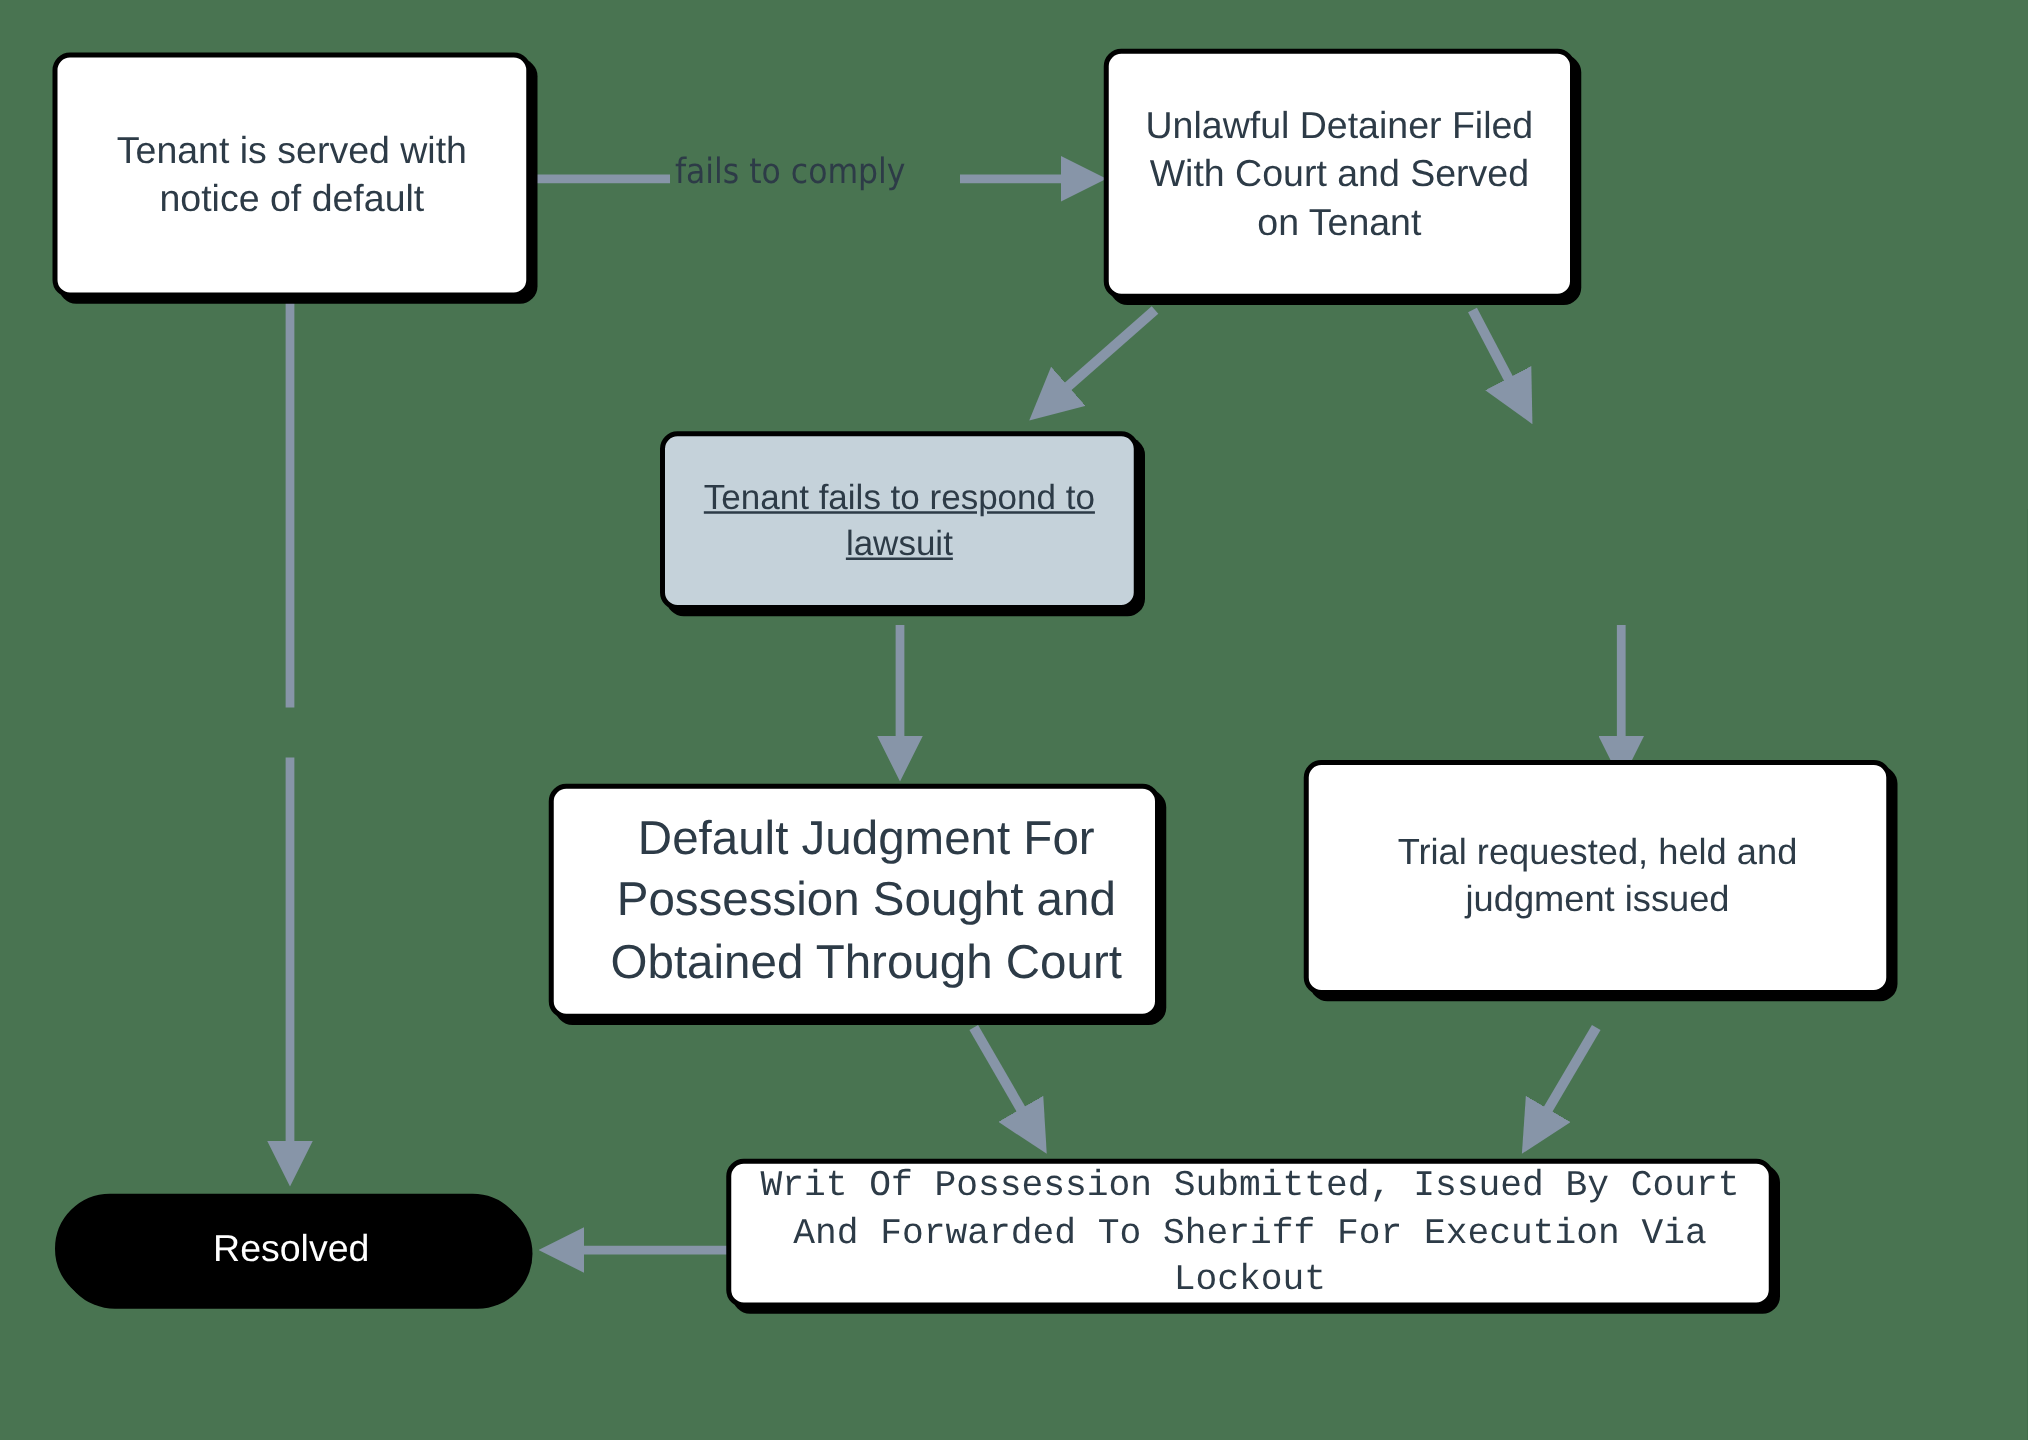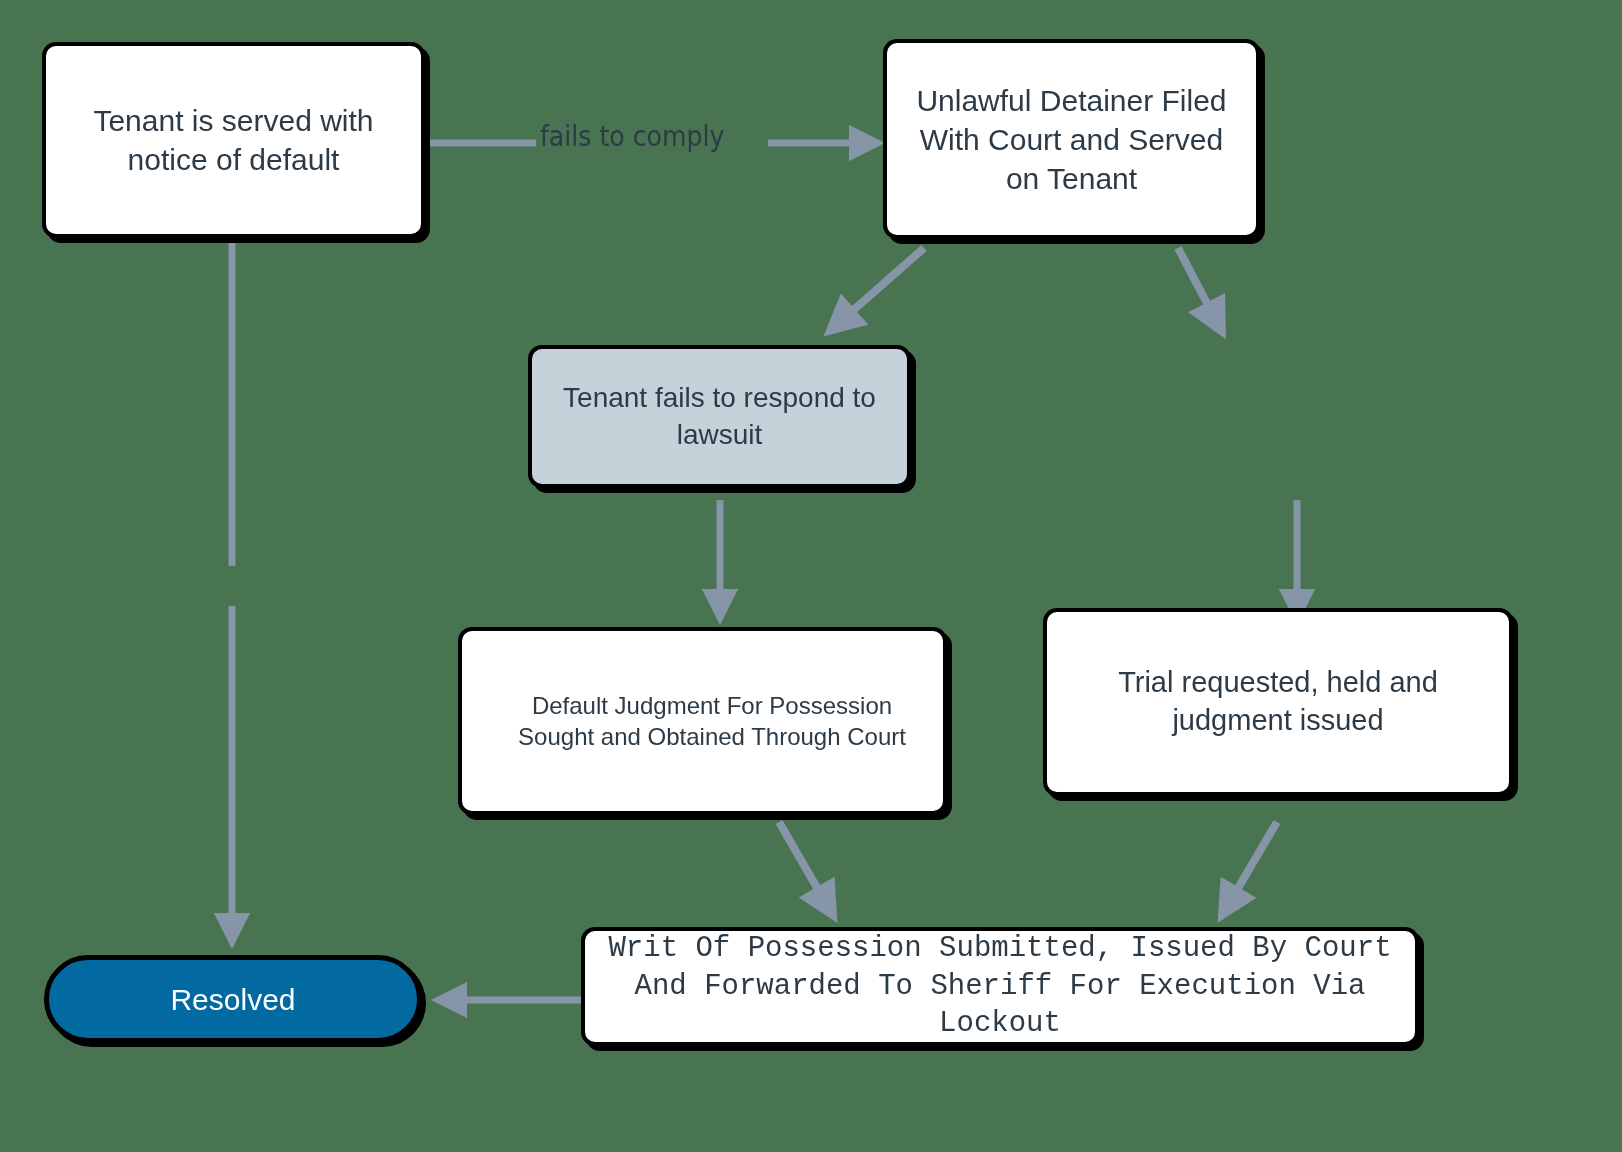--- a/index.html
+++ b/index.html
@@ -31,23 +31,23 @@
     justify-content: center;
     text-align: center;
     border-radius: 14px;
     background: #ffffff;
     border: 4px solid #000000;
     box-shadow: 5px 5px 0 0 #000000;
     color: #2d3b47;
     line-height: 1.30;
     z-index: 3;
   }
-  .node.gray { background: #c5d2da; }
+  .node.gray { background: #c5d2da; text-decoration: underline; }
   .node.pill {
-    background: #0369a1;
+    background: #000000;
     color: #ffffff;
     border-radius: 60px;
     border: 5px solid #000000;
     box-shadow: 4px 4px 0 0 #000000;
   }
   .node .label { display: block; padding: 0 16px; }
   .edge-label {
     position: absolute;
     color: #2d3b47;
     font-family: "DejaVu Sans", sans-serif;
@@ -55,21 +55,21 @@
     font-stretch: condensed;
     white-space: nowrap;
     z-index: 4;
   }
 
   
   #n-notice      { left: 42px;   top: 42px;   width: 383px;  height: 196px; font-size: 30px; }
   #n-detainer    { left: 883px;  top: 39px;   width: 377px;  height: 200px; font-size: 30px; }
   #n-fails       { left: 528px;  top: 345px;  width: 383px;  height: 143px; font-size: 28px; }
   #n-responds    { left: 985px;  top: 345px;  width: 472px;  height: 143px; font-size: 28px; }
-  #n-default     { left: 458px;  top: 627px;  width: 489px;  height: 188px; font-size: 24px; padding-left: 19px; }
+  #n-default     { left: 439px;  top: 627px;  width: 489px;  height: 188px; font-size: 38px; padding-left: 19px; }
   #n-trial       { left: 1043px; top: 608px;  width: 470px;  height: 188px; font-size: 29px; }
   #n-writ        { left: 581px;  top: 927px;  width: 838px;  height: 119px; font-size: 29px;
                    font-family: Liberation Mono, monospace; font-stretch: condensed; }
   #n-resolved    { left: 44px;   top: 955px;  width: 378px;  height: 88px;  font-size: 30px; }
 
   #lbl-fails     { left: 540px;  top: 120px;  font-size: 28px; }
   #lbl-complies  { left: 76px;   top: 572px;  font-size: 28px; }
 </style>
 </head>
 <body>

